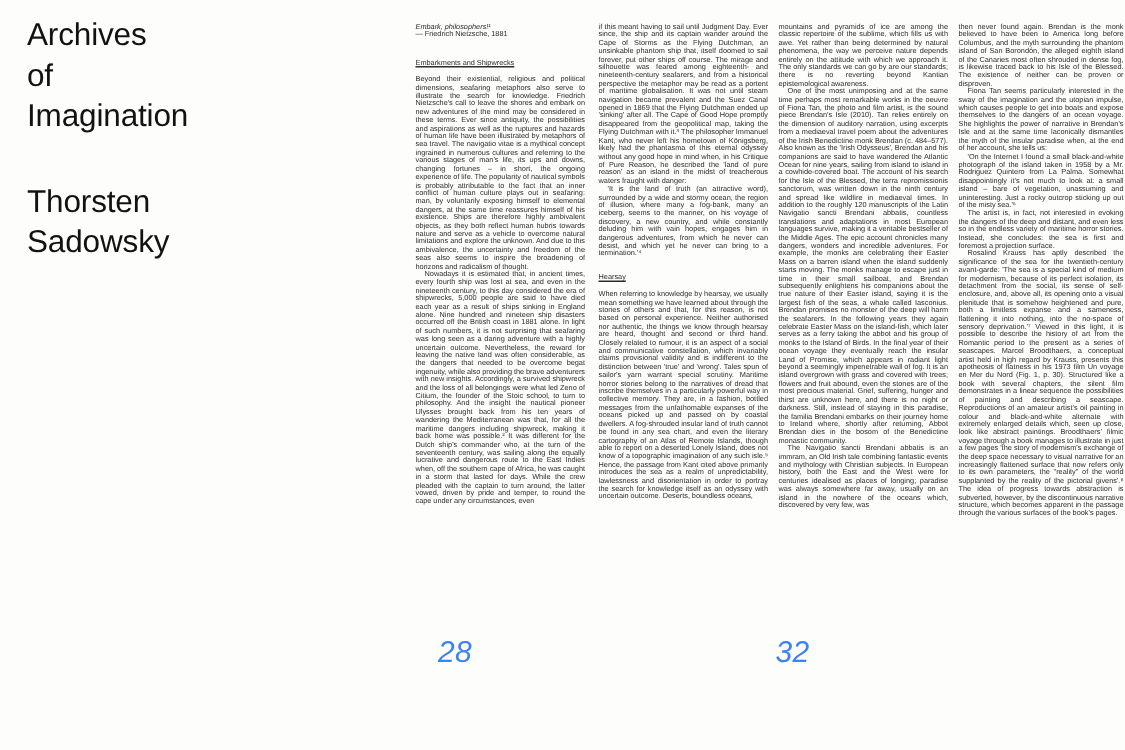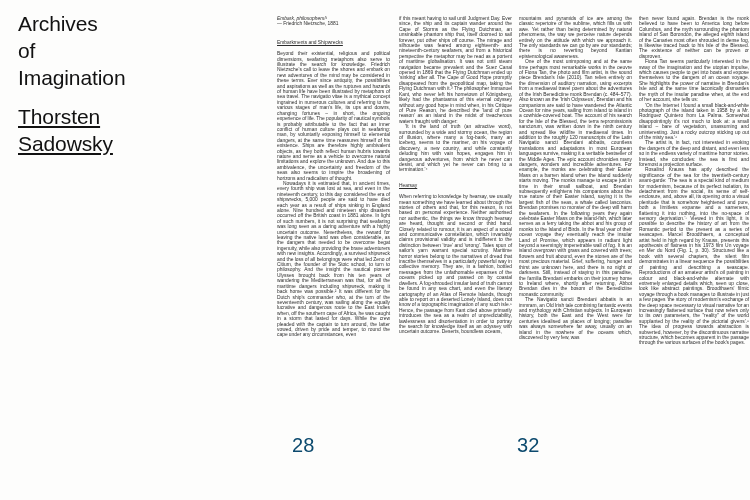--- a/index.html
+++ b/index.html
@@ -10,21 +10,21 @@
     overflow: hidden;
   }
   .sheet { position: relative; width: 750px; height: 372px; background: #fdfdfc; }
 
   
   .sidebar { position: absolute; left: 18px; top: 10px; }
   .display {
     font-size: 21px; line-height: 27px; letter-spacing: -0.1px;
     color: #121212; white-space: pre-line; font-weight: 400;
   }
-  .author { margin-top: 12px; text-decoration: underline; }
+  .author { margin-top: 30px; }
 
   
   .col {
     position: absolute; top: 16px; width: 113px;
     font-size: 4.9px; line-height: 5.4px;
     text-align: justify; color: #2c2c2c;
     word-spacing: -0.1px;
   }
   .col-1 { left: 277px; }
   .col-2 { left: 399px; }
@@ -37,22 +37,22 @@
   .epigraph { font-style: italic; }
   .attribution { margin-bottom: 13px; }
   .heading {
     text-decoration: underline;
     text-underline-offset: 1px;
     margin: 10px 0 6px 0;
   }
 
   
   .pagenum {
-    position: absolute; top: 434px;
-    font-size: 20px; color: #0c4a6e; letter-spacing: 0.2px;
+    position: absolute; top: 424px;
+    font-size: 20px; color: #3b82f6; letter-spacing: 0.2px; font-style: italic;
   }
   .pagenum-left  { left: 292px; }
   .pagenum-right { left: 517px; }
 </style>
 </head>
 <body>
 
 <div class="sheet">
 
   <aside class="sidebar">

